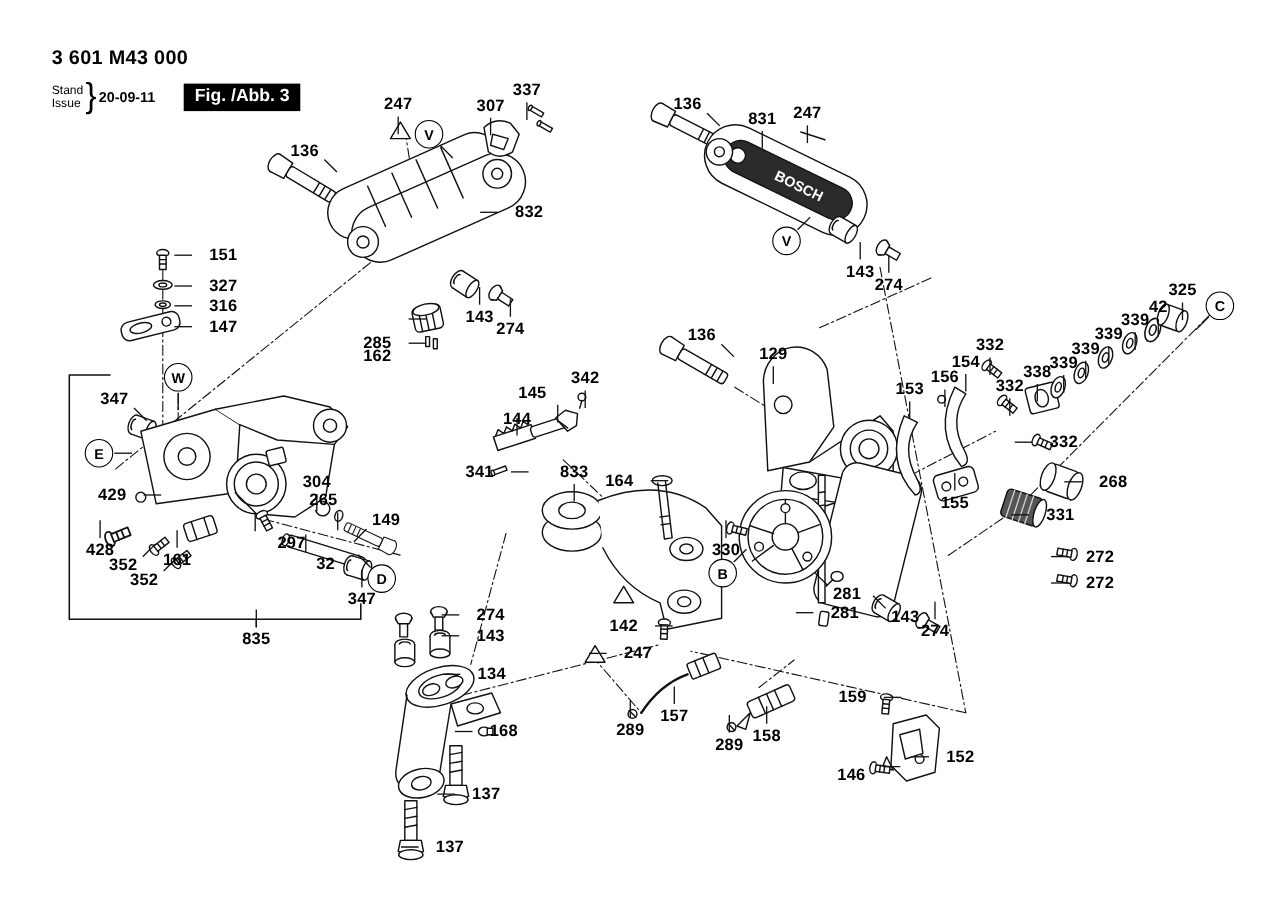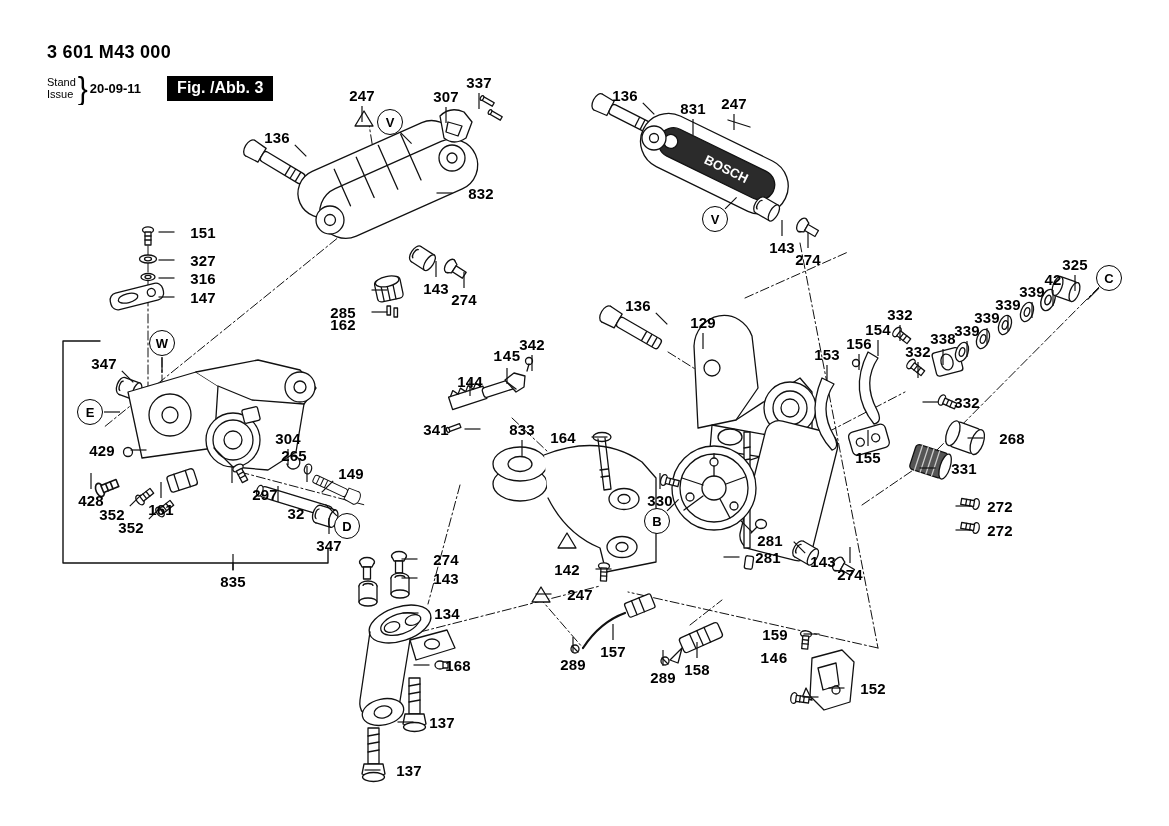--- a/index.html
+++ b/index.html
@@ -458,21 +458,21 @@
       <div class="part-label" style="left: 131px; top: 527px;">352</div>
       <div class="part-label" style="left: 161px; top: 509px;">161</div>
       <div class="part-label" style="left: 232px; top: 494px; margin-left: 33px;">297</div>
       <div class="part-label" style="left: 288px; top: 438px;">304</div>
       <div class="part-label" style="left: 294px; top: 455px;">265</div>
       <div class="part-label" style="left: 351px; top: 473px;">149</div>
       <div class="part-label" style="left: 278px; top: 513px; margin-left: 18px;">32</div>
       <div class="part-label" style="left: 329px; top: 545px;">347</div>
       <div class="part-label" style="left: 233px; top: 581px;">835</div>
       <div class="part-label" style="left: 532px; top: 344px;">342</div>
-      <div class="part-label" style="left: 507px; top: 357px; font-family: Liberation Mono, monospace;">145</div>
+      <div class="part-label" style="left: 484px; top: 357px;">145</div>
       <div class="part-label" style="left: 470px; top: 381px;">144</div>
       <div class="part-label" style="left: 436px; top: 429px;">341</div>
       <div class="part-label" style="left: 522px; top: 429px;">833</div>
       <div class="part-label" style="left: 563px; top: 437px;">164</div>
       <div class="part-label" style="left: 446px; top: 559px;">274</div>
       <div class="part-label" style="left: 446px; top: 578px;">143</div>
       <div class="part-label" style="left: 447px; top: 613px;">134</div>
       <div class="part-label" style="left: 458px; top: 665px;">168</div>
       <div class="part-label" style="left: 442px; top: 722px;">137</div>
       <div class="part-label" style="left: 409px; top: 770px;">137</div>
@@ -506,21 +506,21 @@
       <div class="part-label" style="left: 1032px; top: 291px;">339</div>
       <div class="part-label" style="left: 1053px; top: 279px;">42</div>
       <div class="part-label" style="left: 1075px; top: 264px;">325</div>
       <div class="part-label" style="left: 967px; top: 402px;">332</div>
       <div class="part-label" style="left: 868px; top: 457px;">155</div>
       <div class="part-label" style="left: 1012px; top: 438px;">268</div>
       <div class="part-label" style="left: 964px; top: 468px;">331</div>
       <div class="part-label" style="left: 1000px; top: 506px;">272</div>
       <div class="part-label" style="left: 1000px; top: 530px;">272</div>
       <div class="part-label" style="left: 775px; top: 634px;">159</div>
-      <div class="part-label" style="left: 774px; top: 659px; font-family: Liberation Mono, monospace;">146</div>
+      <div class="part-label" style="left: 774px; top: 705px;">146</div>
       <div class="part-label" style="left: 873px; top: 688px;">152</div>
       <div class="view-ref" style="left: 390px; top: 122px;">V</div>
       <div class="view-ref" style="left: 715px; top: 219px;">V</div>
       <div class="view-ref" style="left: 162px; top: 343px;">W</div>
       <div class="view-ref" style="left: 90px; top: 412px;">E</div>
       <div class="view-ref" style="left: 347px; top: 526px;">D</div>
       <div class="view-ref" style="left: 657px; top: 521px;">B</div>
       <div class="view-ref" style="left: 1109px; top: 278px;">C</div>
     </div>
 

